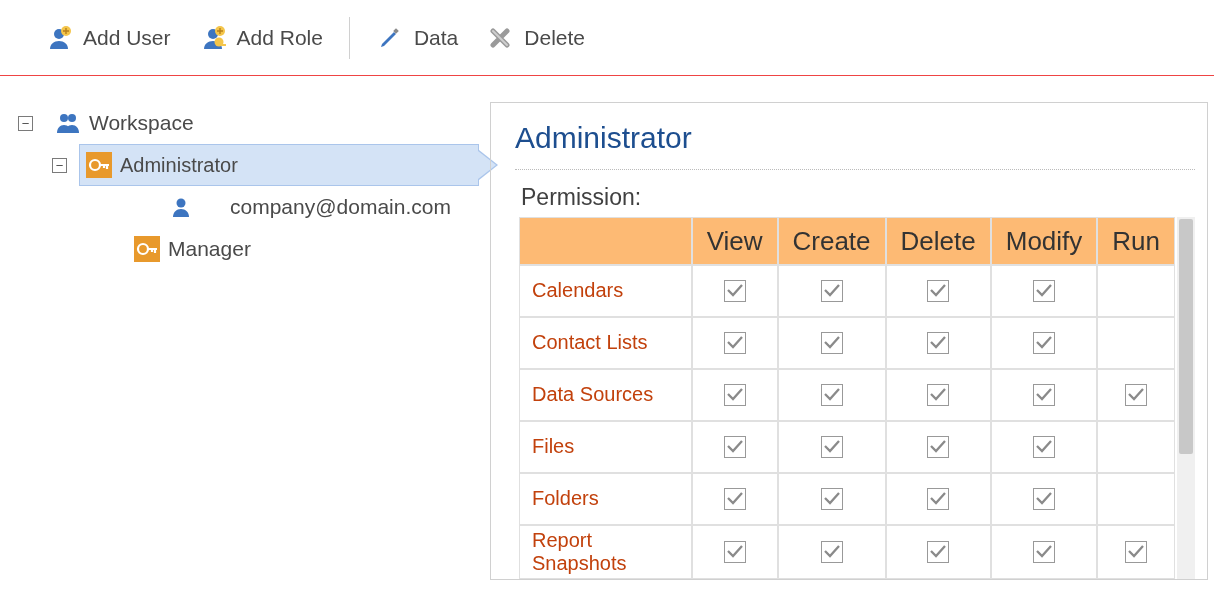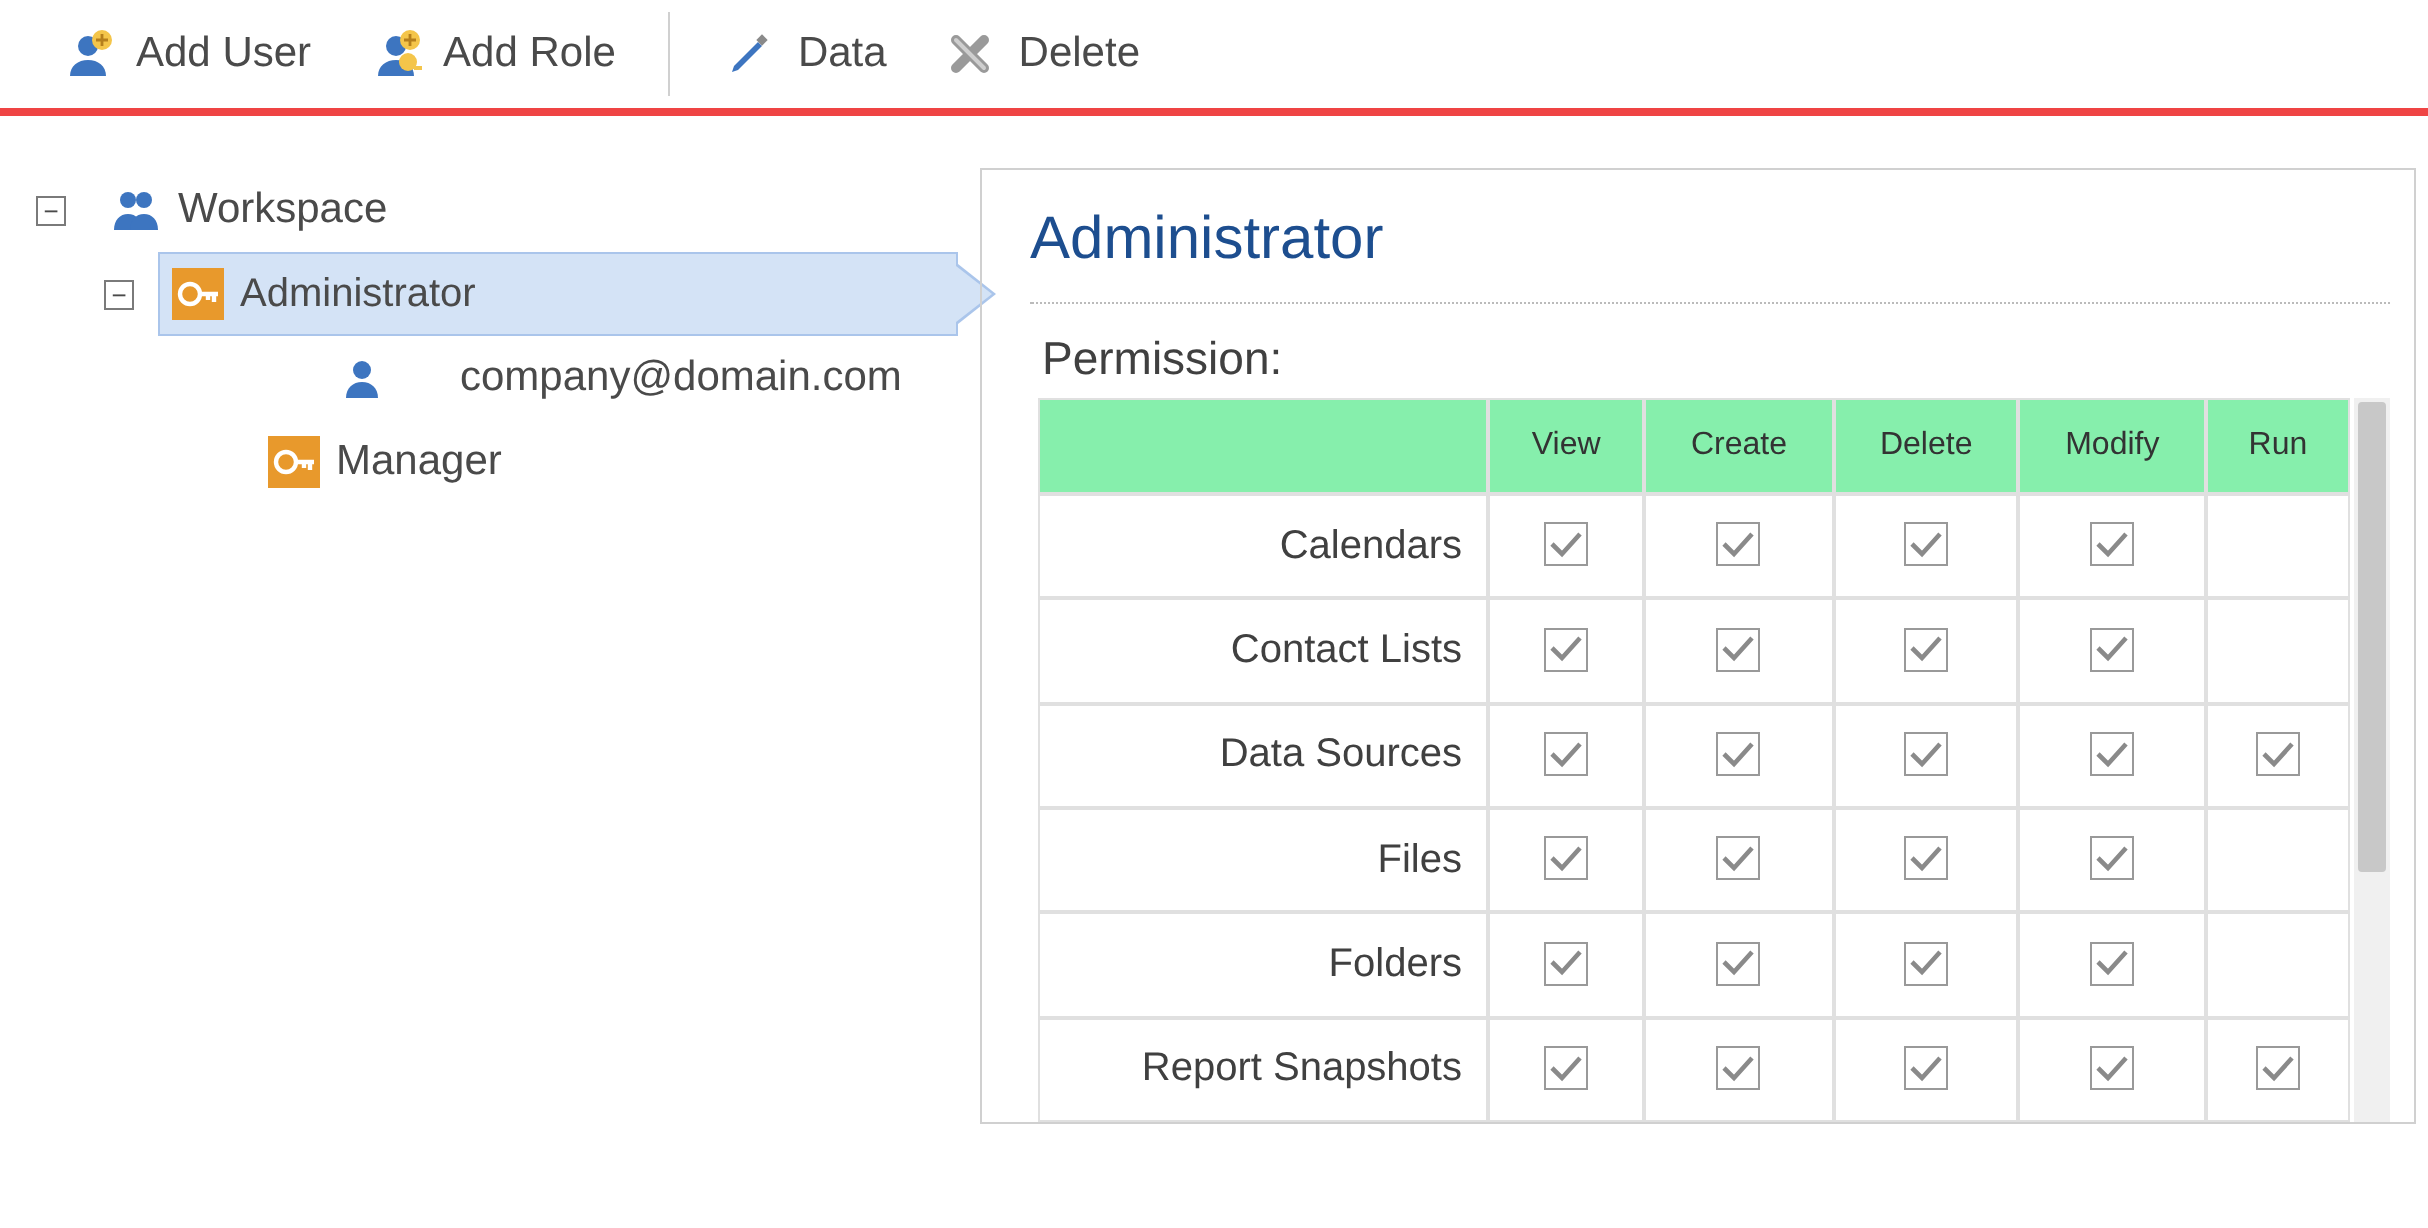--- a/index.html
+++ b/index.html
@@ -8,23 +8,23 @@
     color:#4a4a4a;
     font-size:20px;
     background:#fff;
     width:1214px; height:614px;
     overflow:hidden;
   }
   
   .toolbar {
     display:flex;
     align-items:center;
-    height:58px;
-    border-bottom:4px solid #ef4444;
-    padding:0 16px;
+    height:76px;
+    border-bottom:1px solid #ef4444;
+    padding:0 31px;
   }
   .tb-btn {
     display:flex;
     align-items:center;
     gap:10px;
     padding:6px 14px;
     cursor:pointer;
     color:#4a4a4a;
     font-size:21px;
   }
@@ -137,35 +137,35 @@
     flex:1;
     border-collapse:separate;
     border-spacing:0;
   }
   .perm-table th, .perm-table td {
     border:1px solid #e0e0e0;
     font-weight:400;
     text-align:left;
   }
   .perm-table th {
-    background:#86efac;
+    background:#fdba74;
     color:#333;
     height:48px;
-    font-size:16px;
+    font-size:26px;
     padding:0 14px;
     text-align:center;
   }
   .perm-table th:first-child { text-align:left; }
   .perm-table td {
     height:46px;
     font-size:20px;
     padding:0 12px;
     text-align:center;
   }
-  .perm-table td:first-child { text-align:right; color:#404040; }
+  .perm-table td:first-child { text-align:left; color:#c2410c; }
   .perm-table td.namecol { width:225px; }
   .checkbox {
     width:22px; height:22px;
     border:1px solid #999;
     display:inline-flex; align-items:center; justify-content:center;
     color:#888;
   }
   .scrollbar {
     width:18px;
     background:#f0f0f0;

